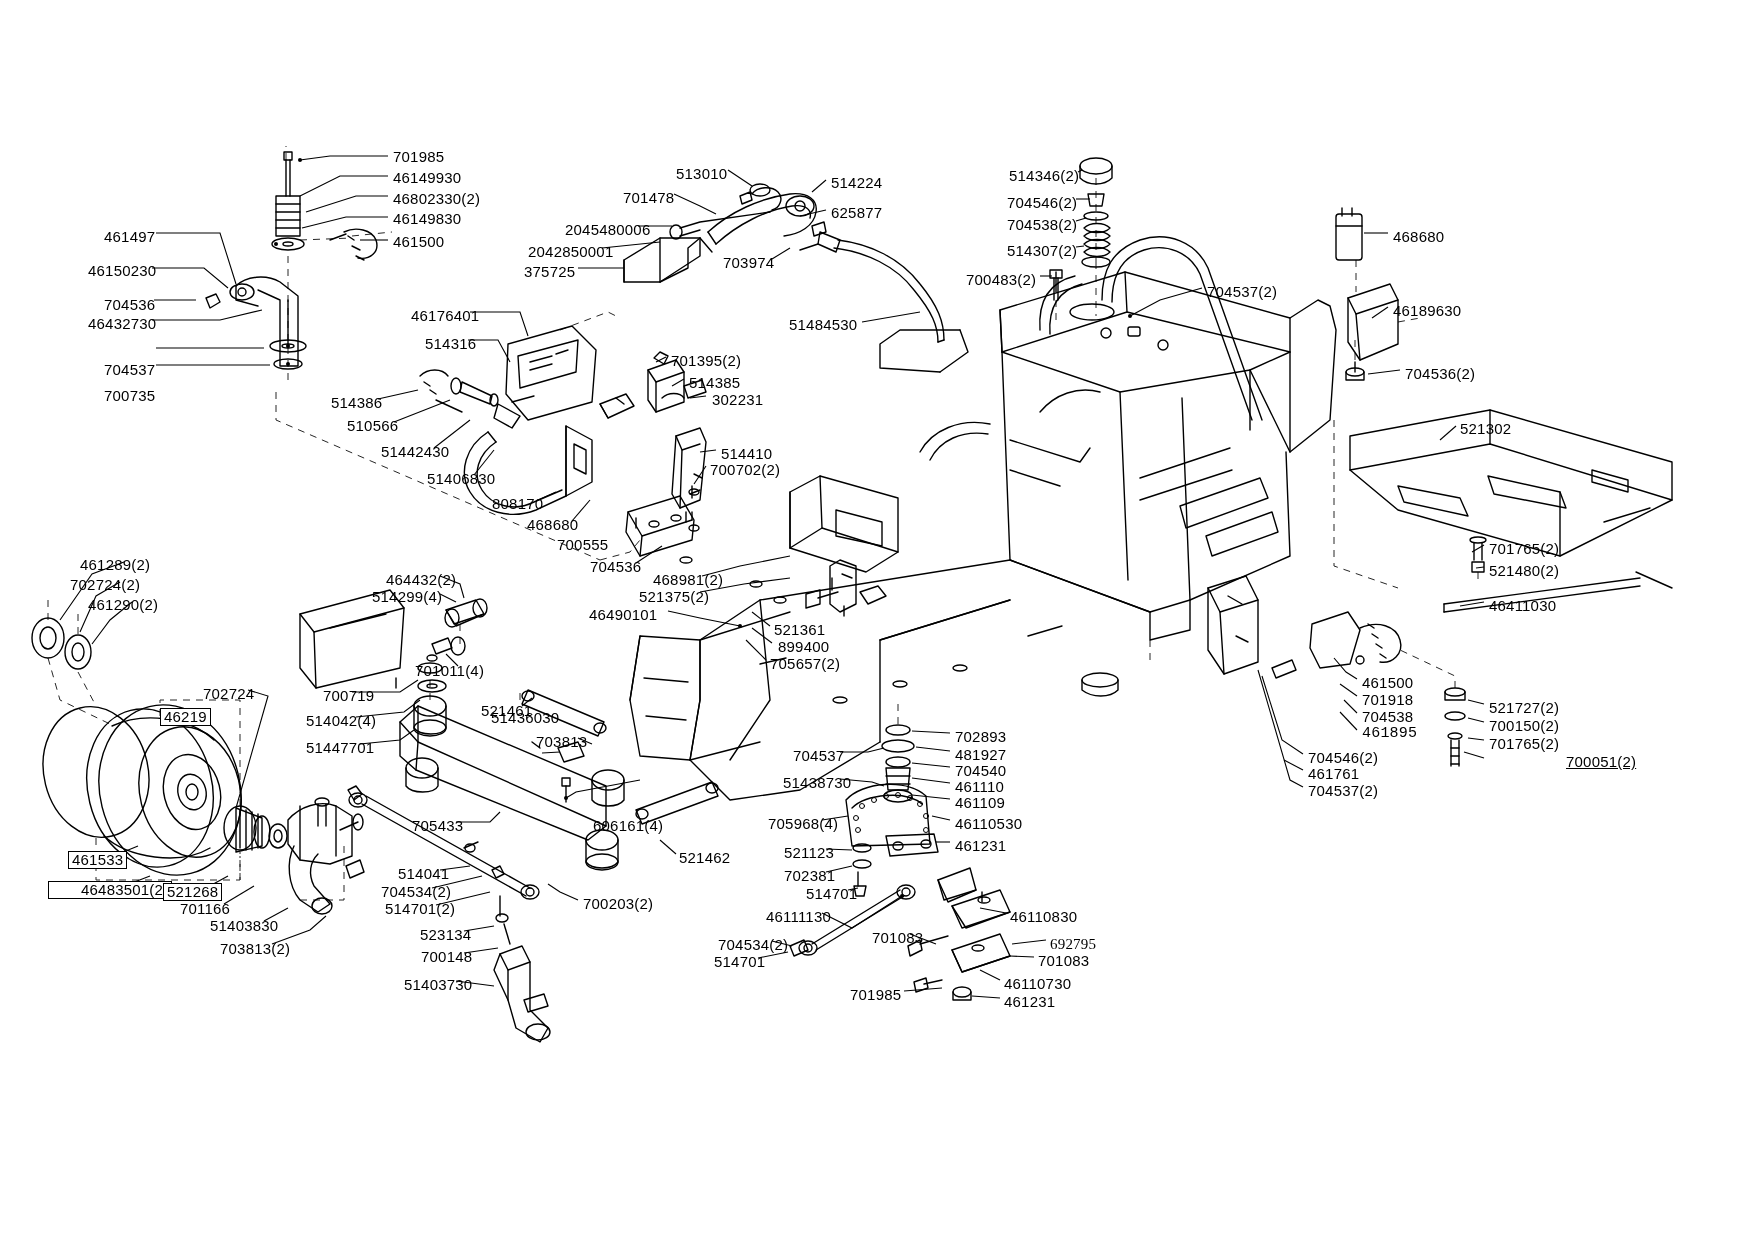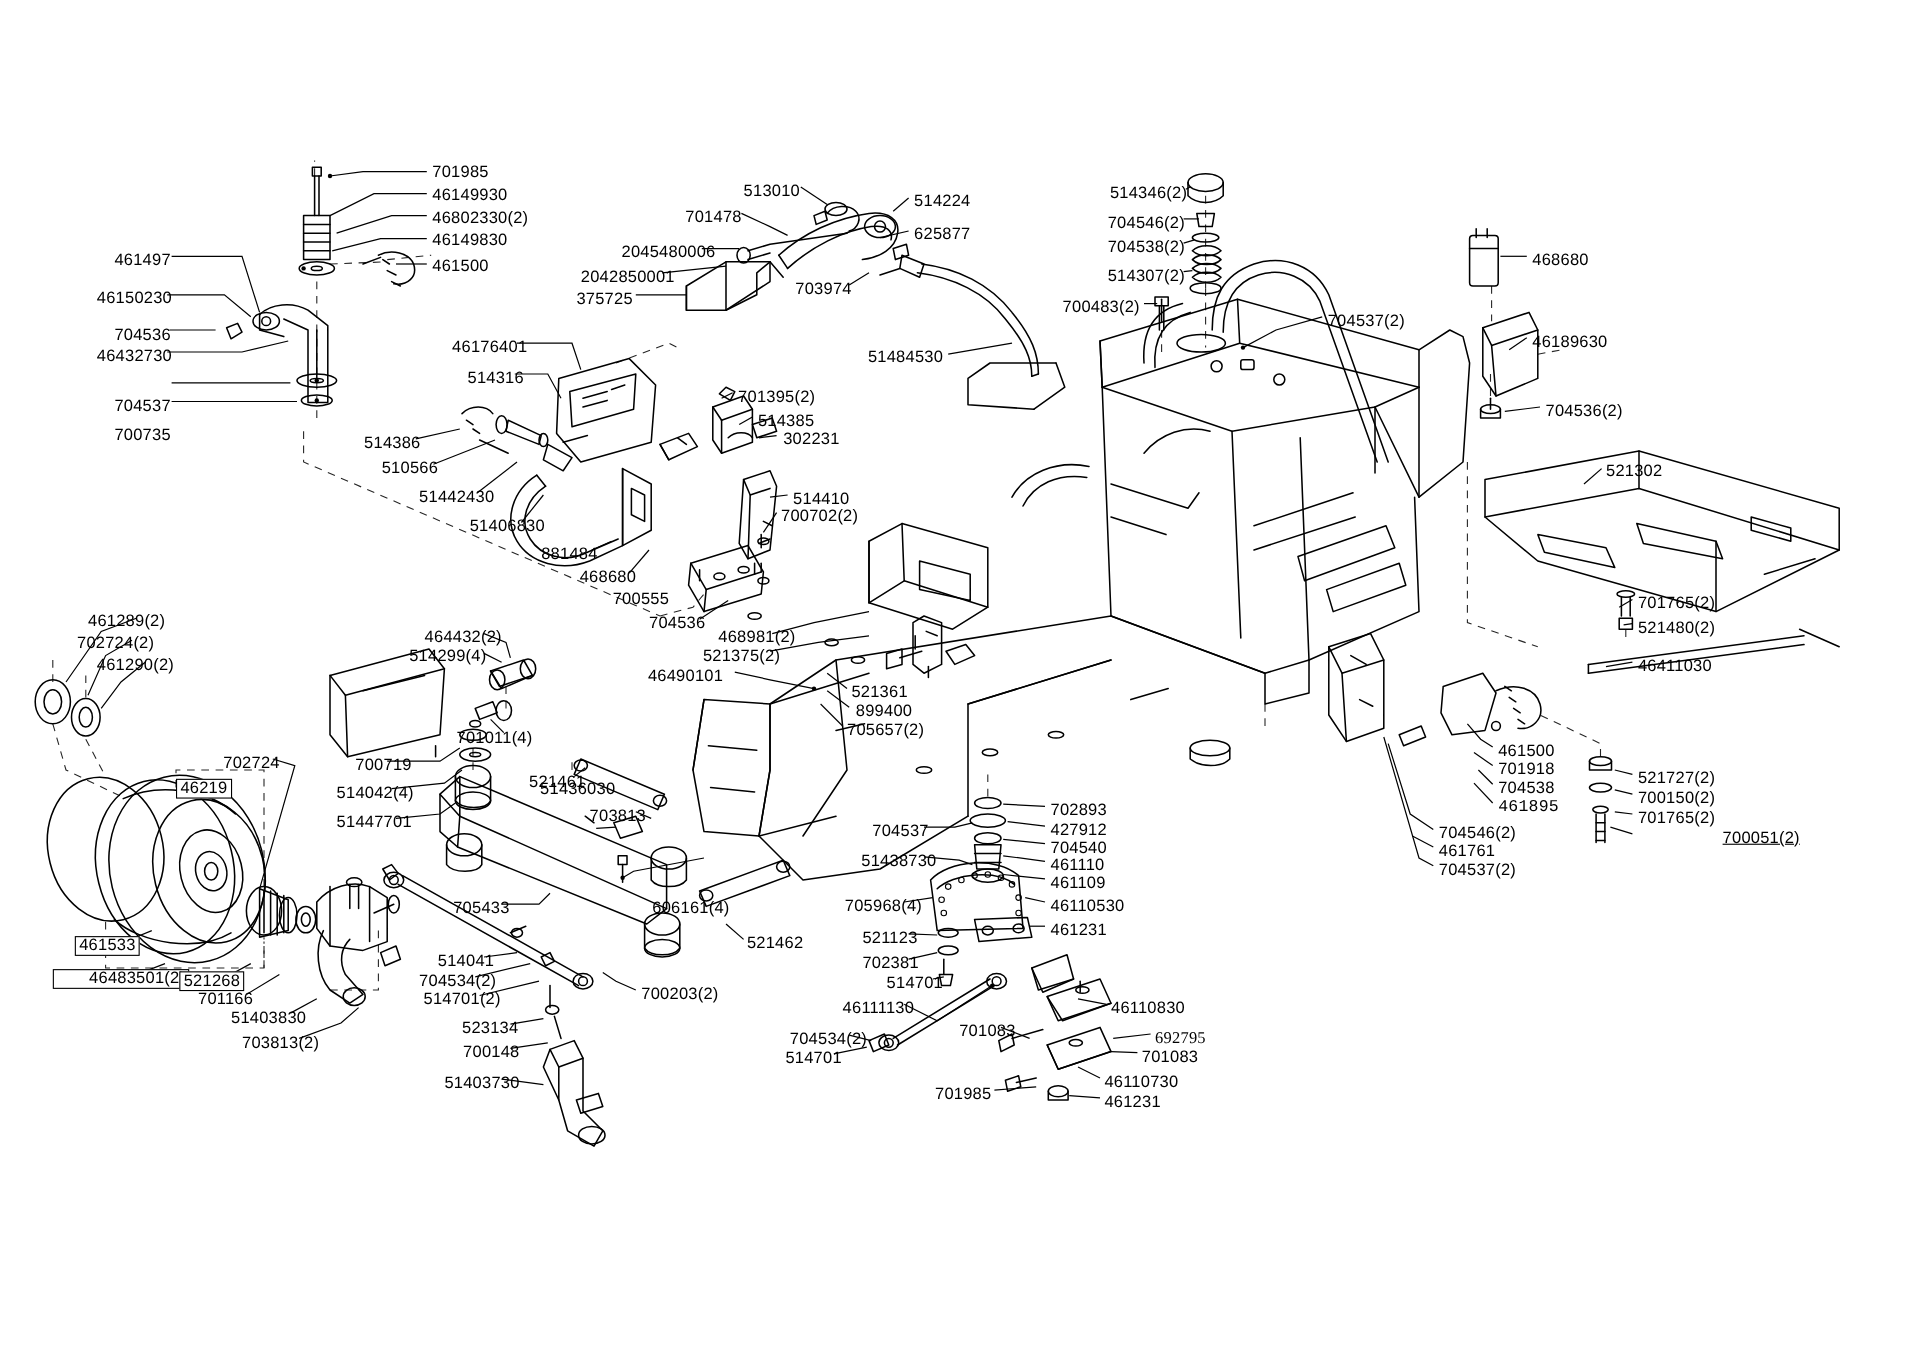--- a/index.html
+++ b/index.html
@@ -665,21 +665,21 @@
       <div class="lbl" style="left: 1393px; top: 229px;">468680</div>
       <div class="lbl" style="left: 1393px; top: 303px;">46189630</div>
       <div class="lbl" style="left: 1405px; top: 366px;">704536(2)</div>
       <div class="lbl" style="left: 1460px; top: 421px;">521302</div>
       <div class="lbl" style="left: 411px; top: 308px;">46176401</div>
       <div class="lbl" style="left: 425px; top: 336px;">514316</div>
       <div class="lbl" style="left: 331px; top: 395px;">514386</div>
       <div class="lbl" style="left: 347px; top: 418px;">510566</div>
       <div class="lbl" style="left: 381px; top: 444px;">51442430</div>
       <div class="lbl" style="left: 427px; top: 471px;">51406830</div>
-      <div class="lbl" style="left: 492px; top: 496px;">881484</div>
+      <div class="lbl" style="left: 492px; top: 496px;">808170</div>
       <div class="lbl" style="left: 527px; top: 517px;">468680</div>
       <div class="lbl" style="left: 557px; top: 537px;">700555</div>
       <div class="lbl" style="left: 590px; top: 559px;">704536</div>
       <div class="lbl" style="left: 671px; top: 353px;">701395(2)</div>
       <div class="lbl" style="left: 689px; top: 375px;">514385</div>
       <div class="lbl" style="left: 712px; top: 392px;">302231</div>
       <div class="lbl" style="left: 721px; top: 446px;">514410</div>
       <div class="lbl" style="left: 710px; top: 462px;">700702(2)</div>
       <div class="lbl" style="left: 653px; top: 572px;">468981(2)</div>
       <div class="lbl" style="left: 639px; top: 589px;">521375(2)</div>
@@ -717,21 +717,21 @@
       <div class="lbl" style="left: 404px; top: 977px;">51403730</div>
       <div class="lbl" style="left: 583px; top: 896px;">700203(2)</div>
       <div class="lbl" style="left: 679px; top: 850px;">521462</div>
       <div class="lbl" style="left: 793px; top: 748px;">704537</div>
       <div class="lbl" style="left: 783px; top: 775px;">51438730</div>
       <div class="lbl" style="left: 768px; top: 816px;">705968(4)</div>
       <div class="lbl" style="left: 784px; top: 845px;">521123</div>
       <div class="lbl" style="left: 784px; top: 868px;">702381</div>
       <div class="lbl" style="left: 806px; top: 886px;">514701</div>
       <div class="lbl" style="left: 955px; top: 729px;">702893</div>
-      <div class="lbl" style="left: 955px; top: 747px;">427912</div>
+      <div class="lbl" style="left: 955px; top: 747px;">481927</div>
       <div class="lbl" style="left: 955px; top: 763px;">704540</div>
       <div class="lbl" style="left: 955px; top: 779px;">461110</div>
       <div class="lbl" style="left: 955px; top: 795px;">461109</div>
       <div class="lbl" style="left: 955px; top: 816px;">46110530</div>
       <div class="lbl" style="left: 955px; top: 838px;">461231</div>
       <div class="lbl" style="left: 766px; top: 909px;">46111130</div>
       <div class="lbl" style="left: 718px; top: 937px;">704534(2)</div>
       <div class="lbl" style="left: 714px; top: 954px;">514701</div>
       <div class="lbl" style="left: 1010px; top: 909px;">46110830</div>
       <div class="lbl" style="left: 1050px; top: 936px; font-family: Liberation Serif, serif;">692795</div>

